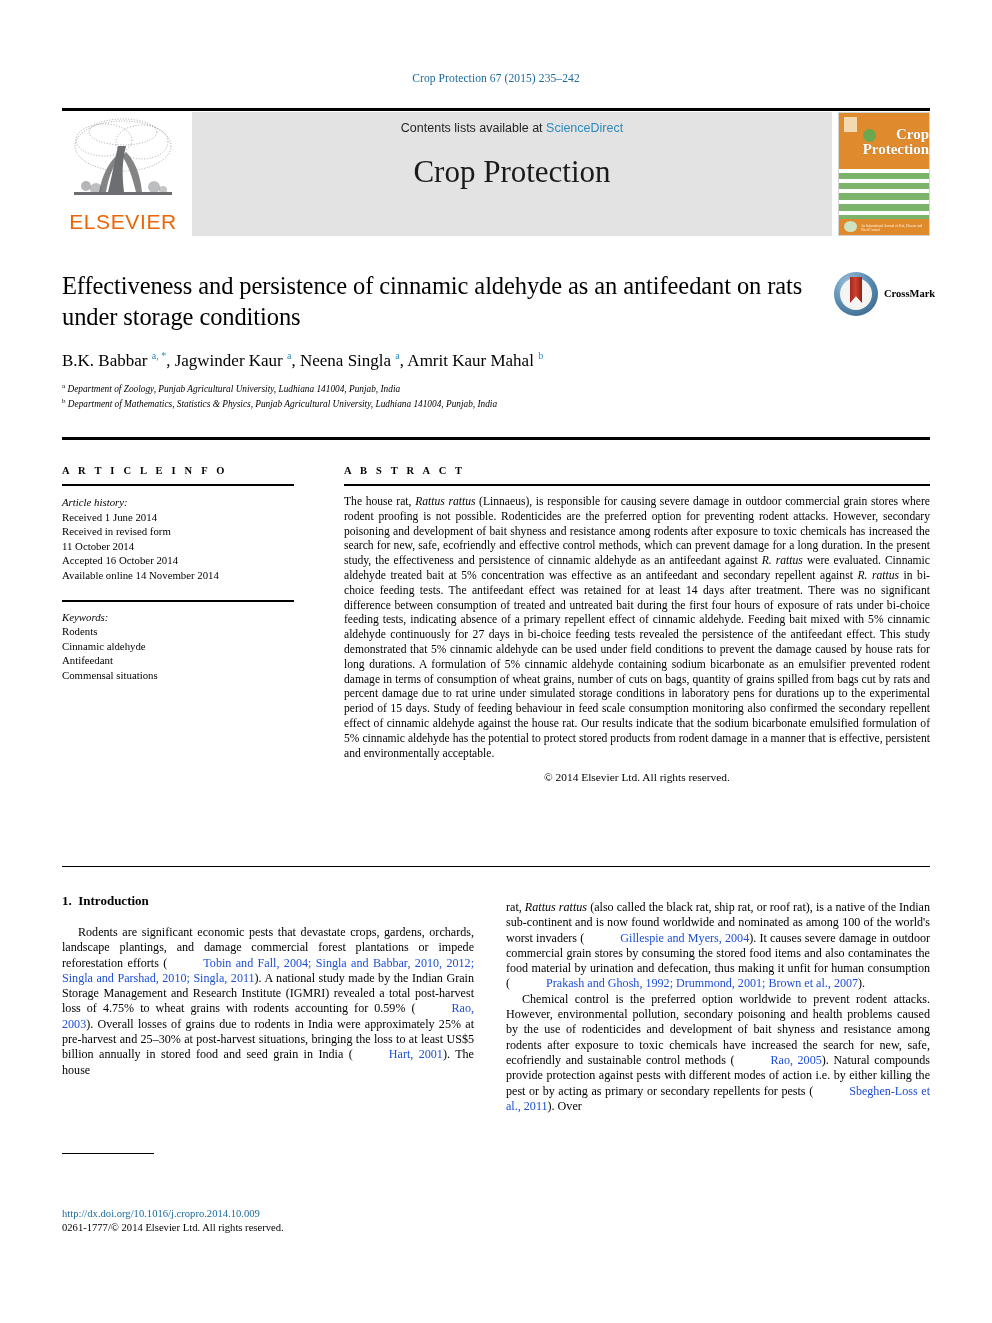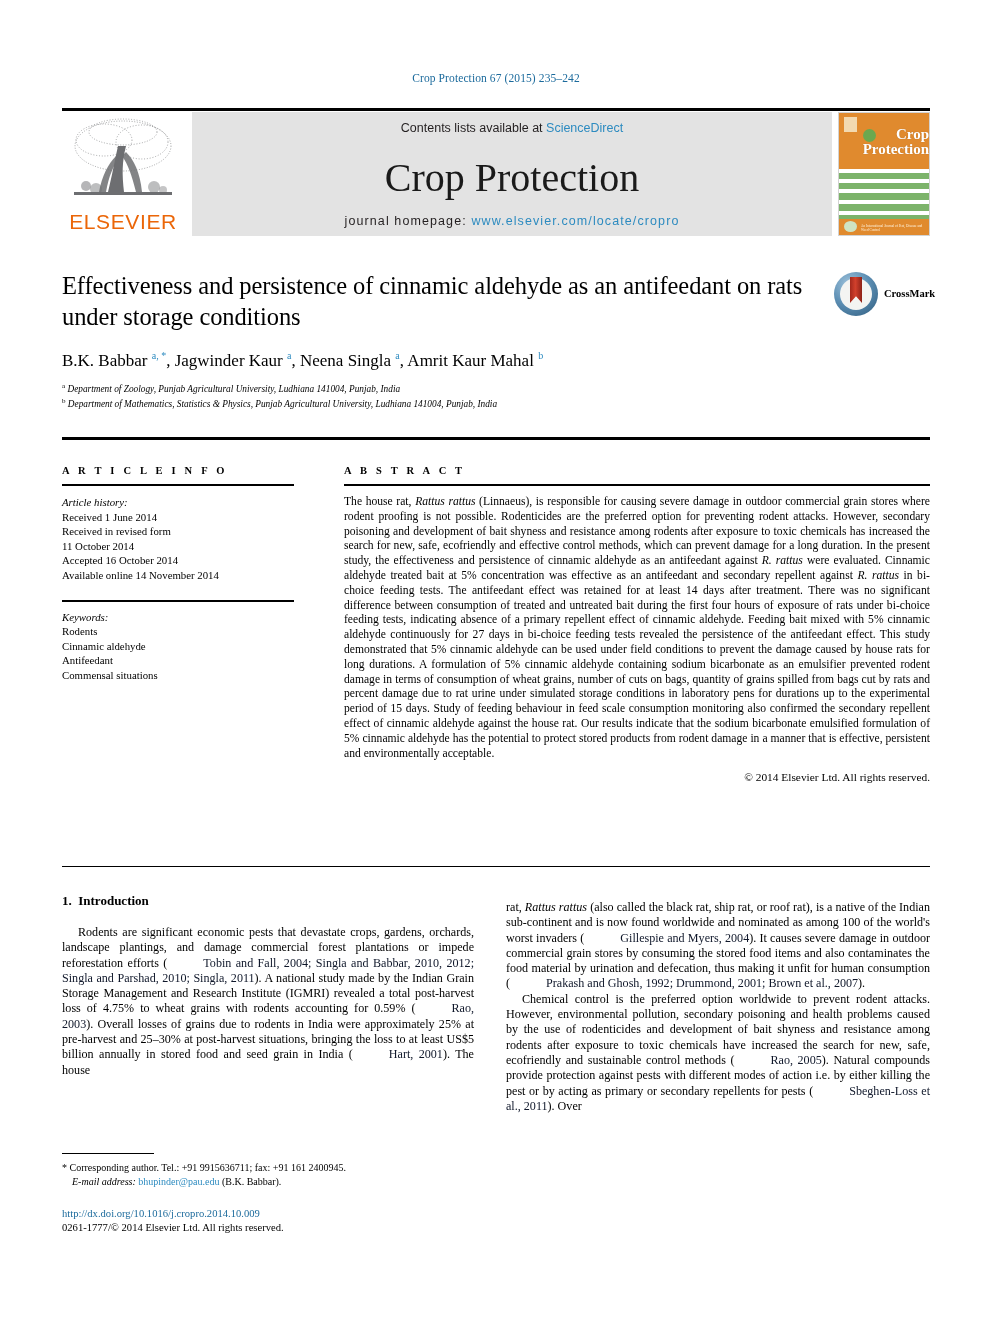--- a/index.html
+++ b/index.html
@@ -80,21 +80,21 @@
   }
   .contents-line a, .sd-link {
     color: #2d8bc0;
     text-decoration: none;
   }
   .journal-title {
     position: absolute;
     top: 42px; left: 0; width: 640px;
     text-align: center;
     font-family: "Liberation Serif", serif;
-    font-size: 40px;
+    font-size: 31px;
     color: #1a1a1a;
   }
   .homepage-line {
     position: absolute;
     bottom: 8px; left: 0; width: 640px;
     text-align: center;
     font-family: "Liberation Sans", sans-serif;
     font-size: 12.5px;
     letter-spacing: 1.1px;
     color: #231f20;
@@ -248,21 +248,21 @@
   .abstract-text {
     font-family: "Liberation Serif", serif;
     font-size: 11.6px;
     line-height: 14.8px;
     text-align: justify;
     color: #000;
   }
   .abstract-text i { font-style: italic; }
   .copyright {
     margin-top: 10px;
-    text-align: right;
+    text-align: center;
     font-family: "Liberation Serif", serif;
     font-size: 11.4px;
   }
 
   
   .body-head {
     position: absolute;
     left: 62px; top: 893px;
     font-family: "Liberation Serif", serif;
     font-weight: bold;
@@ -278,21 +278,21 @@
   }
   .para {
     font-family: "Liberation Serif", serif;
     font-size: 12.1px;
     line-height: 15.3px;
     text-align: justify;
     text-indent: 16px;
     margin: 0 0 0 0;
   }
   .para.noindent { text-indent: 0; }
-  .cite { color: #0f172a; padding-left: 36px; }
+  .cite { color: #1d4ed8; padding-left: 36px; }
   .para i { font-style: italic; }
 
   
   .footnote {
     position: absolute;
     left: 62px; top: 1153px; width: 412px;
   }
   .fn-rule {
     width: 92px; height: 1px; background: #000; margin-bottom: 7px;
   }
@@ -342,23 +342,20 @@
         </g>
       </svg>
       <div class="elsevier-word">ELSEVIER</div>
     </div>
 
     <div class="journal-band">
       <div class="contents-line">
         <span>Contents lists available at </span><span class="sd-link">ScienceDirect</span>
       </div>
       <div class="journal-title">Crop Protection</div>
-      <div class="homepage-line">
-        <span>journal homepage: </span><span class="url">www.elsevier.com/locate/cropro</span>
-      </div>
     </div>
 
     <div class="cover">
       <div class="cover-top"></div>
       <div class="cover-logo-sq"></div>
       <div class="cover-leaf"></div>
       <div class="cover-title">
         <span>Crop</span><br>
         <span>Protection</span>
       </div>
@@ -441,28 +438,20 @@
     <p class="para">Rodents are significant economic pests that devastate crops, gardens, orchards, landscape plantings, and damage commercial forest plantations or impede reforestation efforts (<span class="cite">Tobin and Fall, 2004; Singla and Babbar, 2010, 2012; Singla and Parshad, 2010; Singla, 2011</span>). A national study made by the Indian Grain Storage Management and Research Institute (IGMRI) revealed a total post-harvest loss of 4.75% to wheat grains with rodents accounting for 0.59% (<span class="cite">Rao, 2003</span>). Overall losses of grains due to rodents in India were approximately 25% at pre-harvest and 25–30% at post-harvest situations, bringing the loss to at least US$5 billion annually in stored food and seed grain in India (<span class="cite">Hart, 2001</span>). The house</p>
   </div>
 
   <div class="col-right">
     <p class="para noindent">rat, <i>Rattus rattus</i> (also called the black rat, ship rat, or roof rat), is a native of the Indian sub-continent and is now found worldwide and nominated as among 100 of the world's worst invaders (<span class="cite">Gillespie and Myers, 2004</span>). It causes severe damage in outdoor commercial grain stores by consuming the stored food items and also contaminates the food material by urination and defecation, thus making it unfit for human consumption (<span class="cite">Prakash and Ghosh, 1992; Drummond, 2001; Brown et al., 2007</span>).</p>
     <p class="para">Chemical control is the preferred option worldwide to prevent rodent attacks. However, environmental pollution, secondary poisoning and health problems caused by the use of rodenticides and development of bait shyness and resistance among rodents after exposure to toxic chemicals have increased the search for new, safe, ecofriendly and sustainable control methods (<span class="cite">Rao, 2005</span>). Natural compounds provide protection against pests with different modes of action i.e. by either killing the pest or by acting as primary or secondary repellents for pests (<span class="cite">Sbeghen-Loss et al., 2011</span>). Over</p>
   </div>
 
   <div class="footnote">
     <div class="fn-rule"></div>
-    <div class="fn-text">
-      <div>* Corresponding author. Tel.: +91 9915636711; fax: +91 161 2400945.</div>
-      <div style="padding-left:10px;">
-        <span class="lab">E-mail address:</span>
-        <span class="mail">bhupinder@pau.edu</span>
-        <span>(B.K. Babbar).</span>
-      </div>
-    </div>
   </div>
 
   <div class="doi-block">
     <div class="doi-link">http://dx.doi.org/10.1016/j.cropro.2014.10.009</div>
     <div>0261-1777/© 2014 Elsevier Ltd. All rights reserved.</div>
   </div>
 
 </div>
 
 </body></html>

